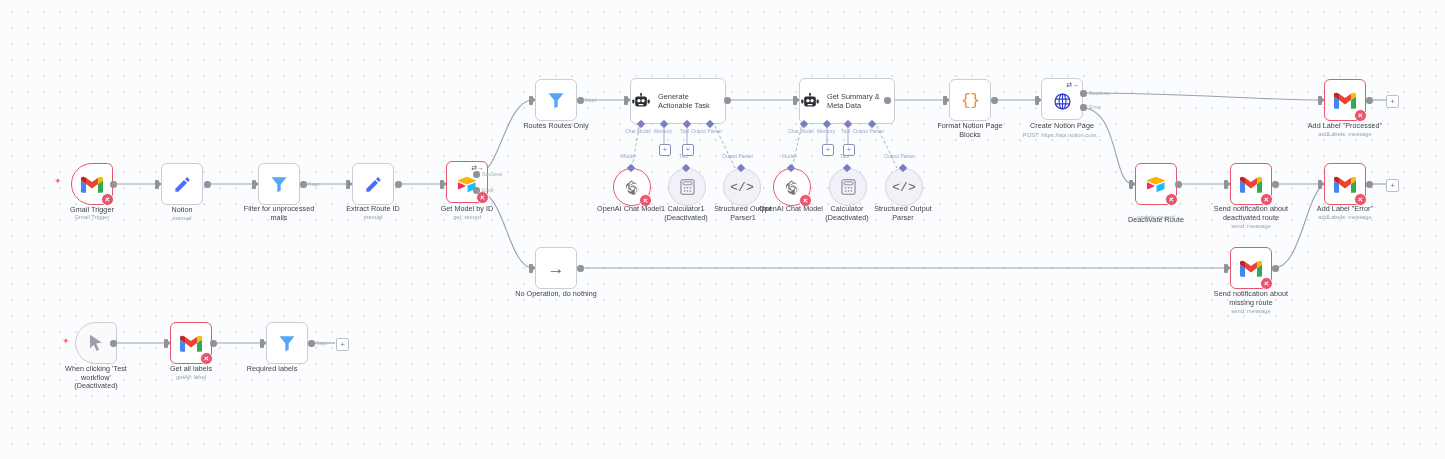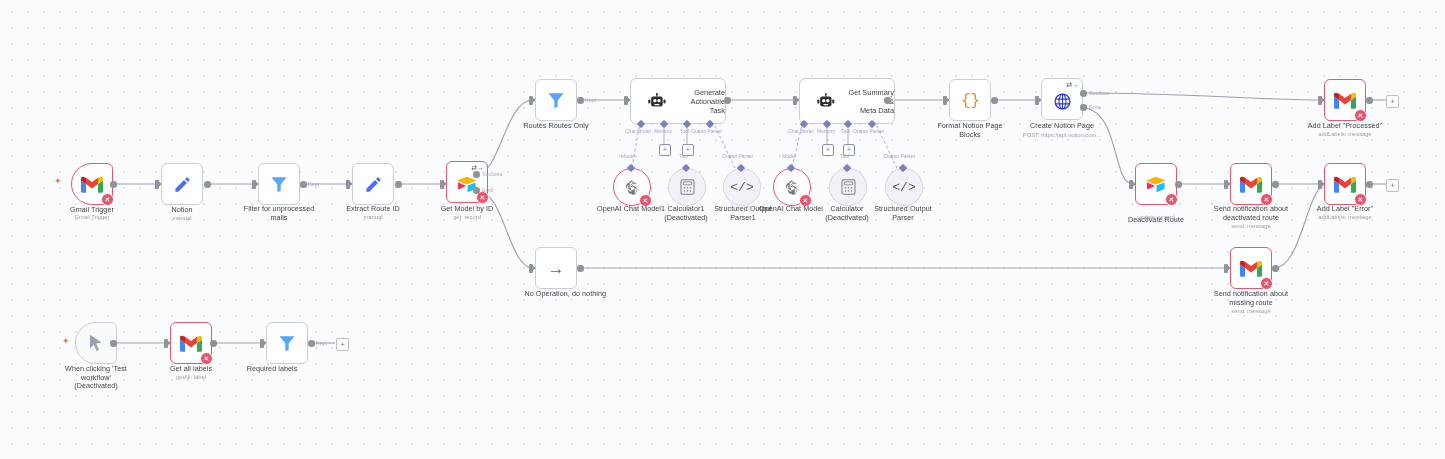--- a/index.html
+++ b/index.html
@@ -31,23 +31,22 @@
     display: flex;
     align-items: center;
     justify-content: center;
   }
   .node.sq { width: 42px; height: 42px; }
   .node.err { border-color: #e8556d; }
   .node.wide {
     width: 96px; height: 46px;
     border-radius: 6px;
     justify-content: flex-start;
-    padding-left: 16px;
+    padding-left: 0;
     gap: 7px;
-    text-align: right;
   }
   .node.trigger {
     width: 42px; height: 42px;
     border-top-left-radius: 22px;
     border-bottom-left-radius: 22px;
     border-top-right-radius: 6px;
     border-bottom-right-radius: 6px;
   }
   .node-label {
     position: absolute;
@@ -547,21 +546,21 @@
   </div>
   <div class="node-label" style="left:1295px; top:205px; width:100px;">Add Label "Error"</div>
   <div class="node-sub" style="left:1295px; top:214px; width:100px;">addLabels: message</div>
   <span class="dot-out" style="left:1366px; top:181px;"></span>
   <span class="plus-btn" style="left:1386px; top:179px;">+</span>
 
   <span class="arrow-in" style="left:529px; top:264px;"></span>
   <div class="node sq" style="left:535px; top:247px;">
     <span style="font-size:17px; color:#5c616b; line-height:17px;">→</span>
   </div>
-  <div class="node-label" style="left:506px; top:290px; width:100px;text-align:right;">No Operation, do nothing</div>
+  <div class="node-label" style="left:506px; top:290px; width:100px;">No Operation, do nothing</div>
   <span class="dot-out" style="left:577px; top:265px;"></span>
 
   <span class="arrow-in" style="left:1224px; top:264px;"></span>
   <div class="node sq err" style="left:1230px; top:247px;">
     <div class="pin-wrap">
       <svg class="icon" width="22" height="17" viewBox="0 0 48 36">
         <path fill="#4285f4" d="M3 36h8V17L0 9v24a3 3 0 003 3z"></path>
         <path fill="#34a853" d="M37 36h8a3 3 0 003-3V9l-11 8z"></path>
         <path fill="#fbbc04" d="M37 3v14l11-8V5c0-3.3-3.8-5.2-6.4-3.2z"></path>
         <path fill="#ea4335" d="M11 17V3l13 9.7L37 3v14L24 26.7z"></path>

